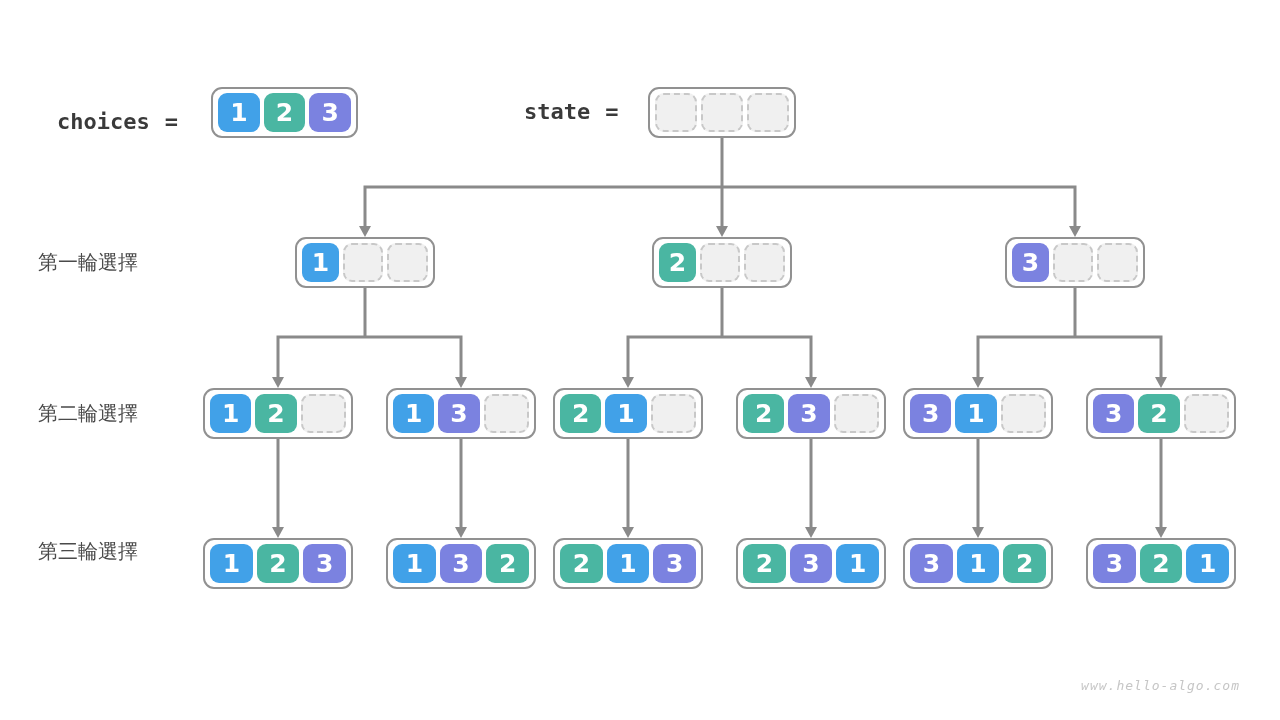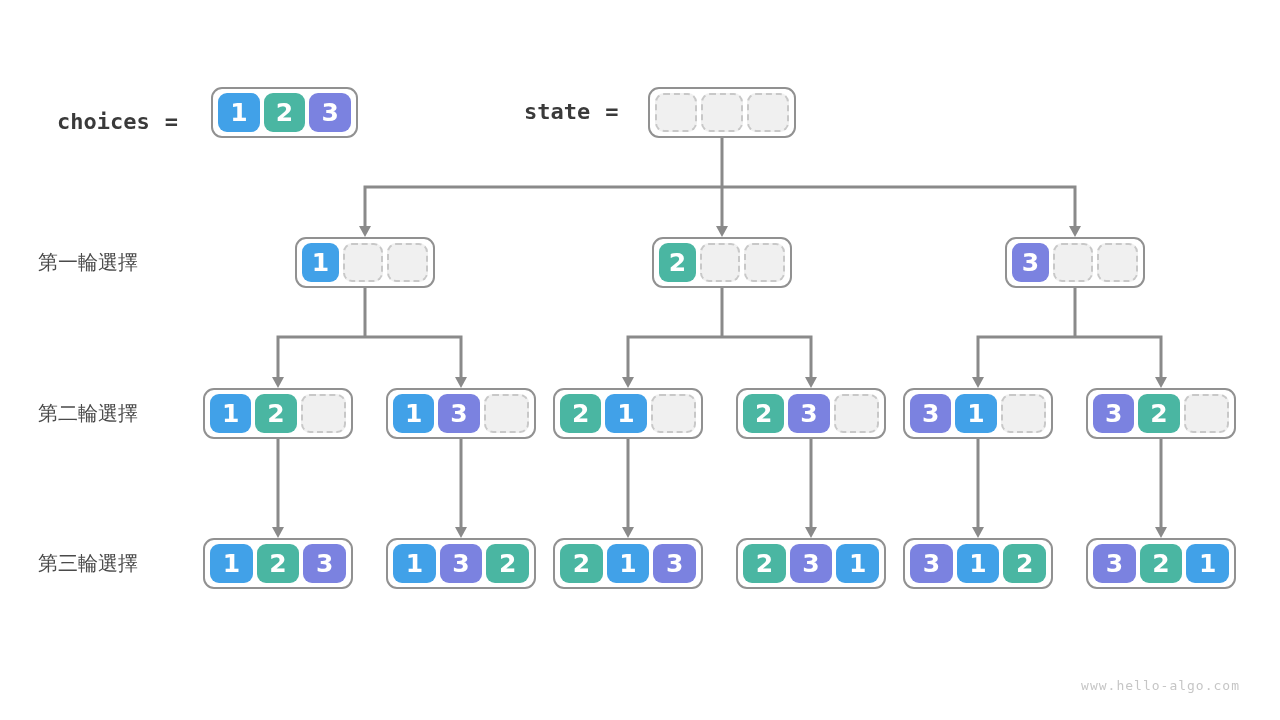--- a/index.html
+++ b/index.html
@@ -28,39 +28,39 @@
     flex:1;border-radius:9px;box-sizing:border-box;
     display:flex;align-items:center;justify-content:center;
     font-family:"DejaVu Sans",sans-serif;font-weight:bold;
     font-size:25px;color:#ffffff;
   }
   .cell.empty{background:#f0f0f0;border:2px dashed #c8c8c8;}
   #connectors{position:absolute;left:0;top:0;}
   .watermark{
     position:absolute;right:40px;top:678px;
     font-family:"DejaVu Sans Mono",monospace;
-    font-size:13px;color:#c6c6c6;letter-spacing:1px;
+    font-size:13px;color:#c6c6c6;letter-spacing:1px;font-style:italic;
   }
 </style>
 </head>
 <body>
 
 <div>
 
   <div class="code-label" style="left:57px;top:109px">
     <span>choices</span><span class="eq">=</span>
   </div>
 
   <div class="code-label" style="left:524px;top:99px">
     <span>state</span><span class="eq">=</span>
   </div>
 
   <div class="row-label" style="top:250px">第一輪選擇</div>
   <div class="row-label" style="top:401px">第二輪選擇</div>
-  <div class="row-label" style="top:551px">第三輪選擇</div>
+  <div class="row-label" style="top:539px">第三輪選擇</div>
 
   <svg id="connectors" width="1280" height="720">
       <polygon points="359,226 371,226 365,237" fill="#8a8a8a"></polygon>
       <polygon points="716,226 728,226 722,237" fill="#8a8a8a"></polygon>
       <polygon points="1069,226 1081,226 1075,237" fill="#8a8a8a"></polygon>
       <polygon points="272,377 284,377 278,388" fill="#8a8a8a"></polygon>
       <polygon points="455,377 467,377 461,388" fill="#8a8a8a"></polygon>
       <polygon points="622,377 634,377 628,388" fill="#8a8a8a"></polygon>
       <polygon points="805,377 817,377 811,388" fill="#8a8a8a"></polygon>
       <polygon points="972,377 984,377 978,388" fill="#8a8a8a"></polygon>

